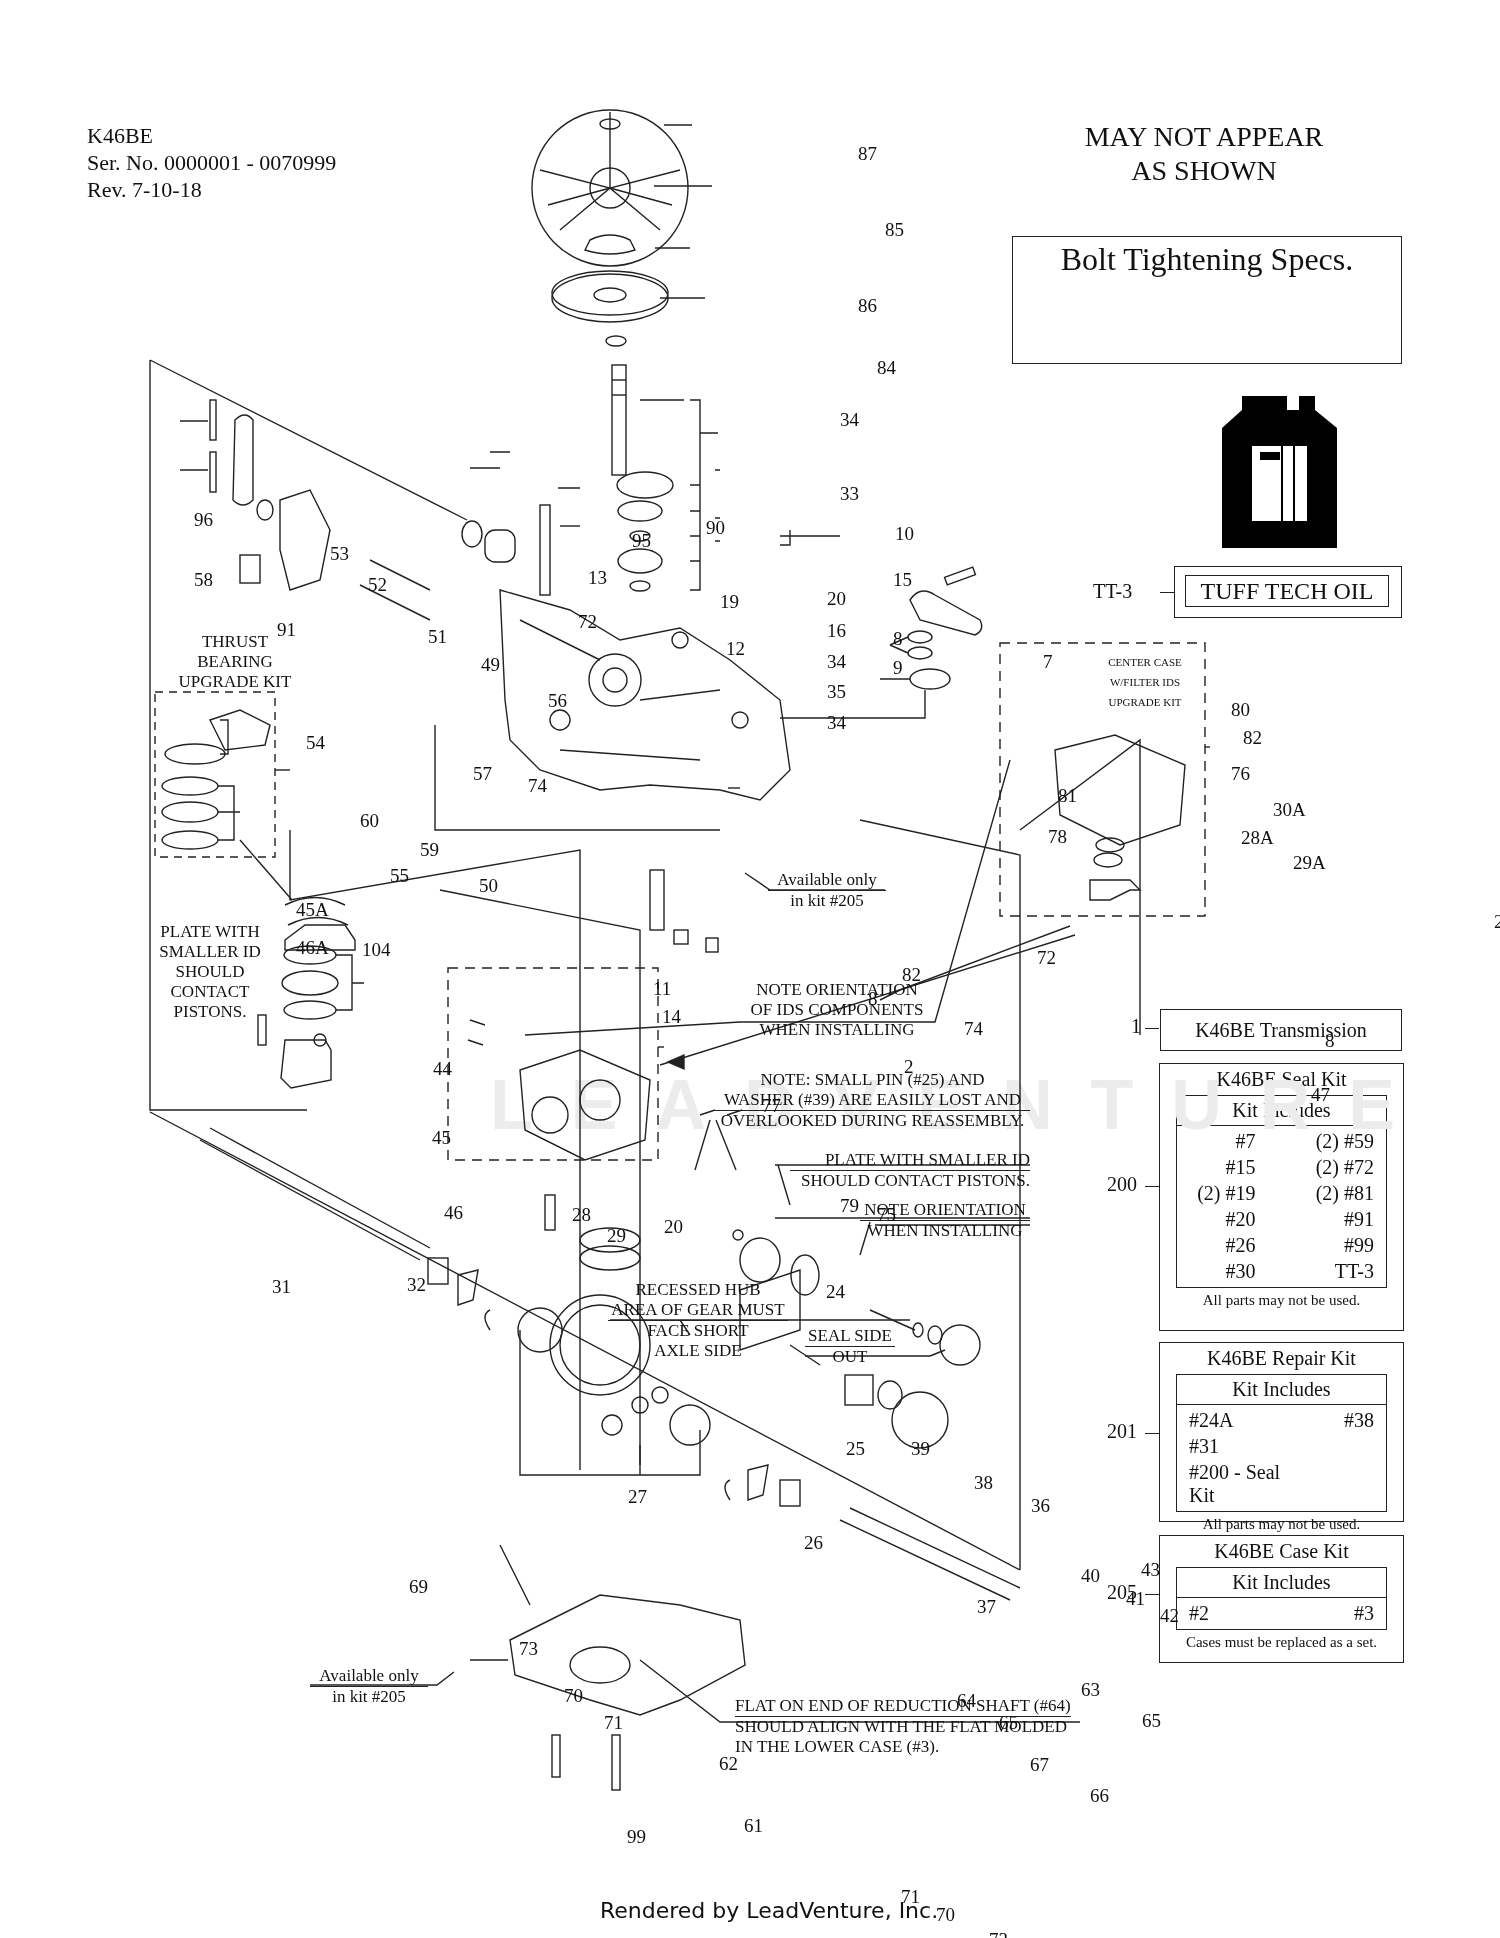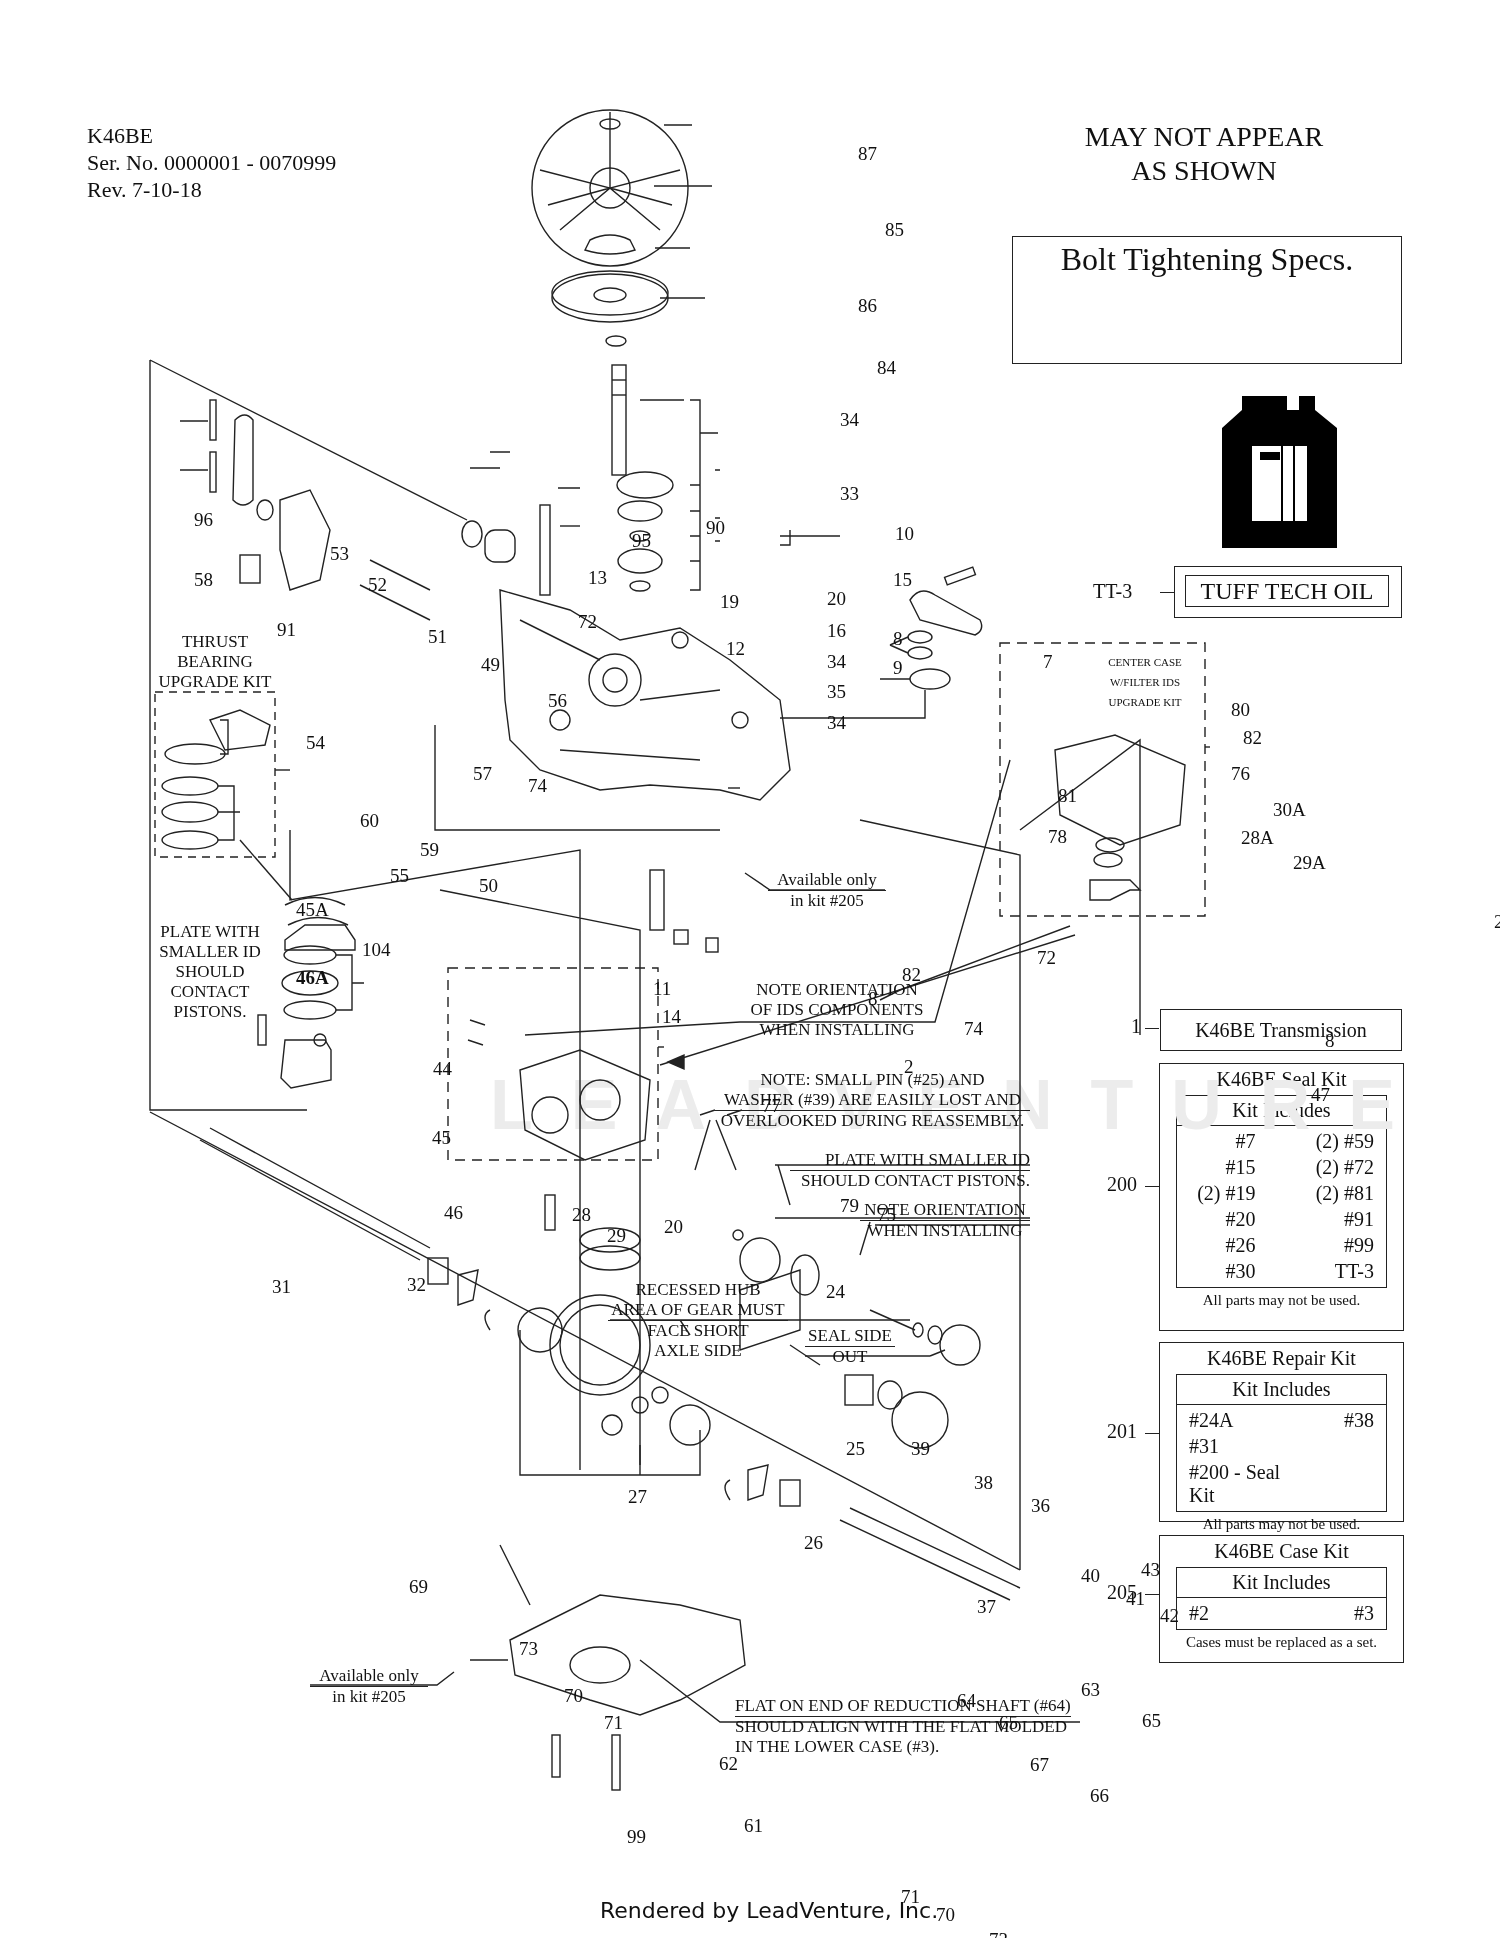--- a/index.html
+++ b/index.html
@@ -290,21 +290,21 @@
   <path d="M870 1222 L860 1255 M875 1225 H1030"></path>
   <path d="M610 1320 H910 M680 1320 L690 1335"></path>
   <path d="M805 1356 H930 M930 1356 L945 1350"></path>
 
   <path d="M664 125 H692 M654 186 H712 M655 248 H690 M660 298 H705"></path>
   <path d="M490 452 L510 452 M500 468 L470 468 M558 488 L580 488 M720 470 L715 470 M720 518 L715 518 M720 541 L715 541"></path>
   <path d="M780 536 H790 M790 530 V545 H780 M790 536 H840"></path>
   <path d="M740 788 H728"></path>
 </svg>
 
-<div class="abs note" style="left:150px;top:632px;width:130px;font-size:17px;line-height:20px;">
+<div class="abs note" style="left:150px;top:632px;width:130px;font-size:17px;line-height:20px;padding-left:20px;">
   <div>THRUST</div>
   <div>BEARING</div>
   <div>UPGRADE KIT</div>
 </div>
 <div class="abs note" style="left:1085px;top:652px;width:120px;font-size:11px;line-height:20px;">
   <div>CENTER CASE</div>
   <div>W/FILTER IDS</div>
   <div>UPGRADE KIT</div>
 </div>
 
@@ -399,21 +399,21 @@
     <div class="abs callout" style="left: 1243px; top: 727px;">82</div>
     <div class="abs callout" style="left: 1231px; top: 763px;">76</div>
     <div class="abs callout" style="left: 1058px; top: 785px;">81</div>
     <div class="abs callout" style="left: 1048px; top: 826px;">78</div>
     <div class="abs callout" style="left: 1273px; top: 799px;">30A</div>
     <div class="abs callout" style="left: 1241px; top: 827px;">28A</div>
     <div class="abs callout" style="left: 1293px; top: 852px;">29A</div>
     <div class="abs callout" style="left: 1494px; top: 911px;">24A</div>
     <div class="abs callout" style="left: 296px; top: 899px;">45A</div>
     <div class="abs callout" style="left: 362px; top: 939px;">104</div>
-    <div class="abs callout" style="left: 296px; top: 967px; font-weight: bold;">46A</div>
+    <div class="abs callout" style="left: 296px; top: 937px;">46A</div>
     <div class="abs callout" style="left: 902px; top: 964px;">82</div>
     <div class="abs callout" style="left: 653px; top: 978px;">11</div>
     <div class="abs callout" style="left: 868px; top: 988px;">8</div>
     <div class="abs callout" style="left: 1037px; top: 947px;">72</div>
     <div class="abs callout" style="left: 662px; top: 1006px;">14</div>
     <div class="abs callout" style="left: 964px; top: 1018px;">74</div>
     <div class="abs callout" style="left: 904px; top: 1056px;">2</div>
     <div class="abs callout" style="left: 1325px; top: 1030px;">8</div>
     <div class="abs callout" style="left: 1311px; top: 1084px;">47</div>
     <div class="abs callout" style="left: 433px; top: 1058px;">44</div>

